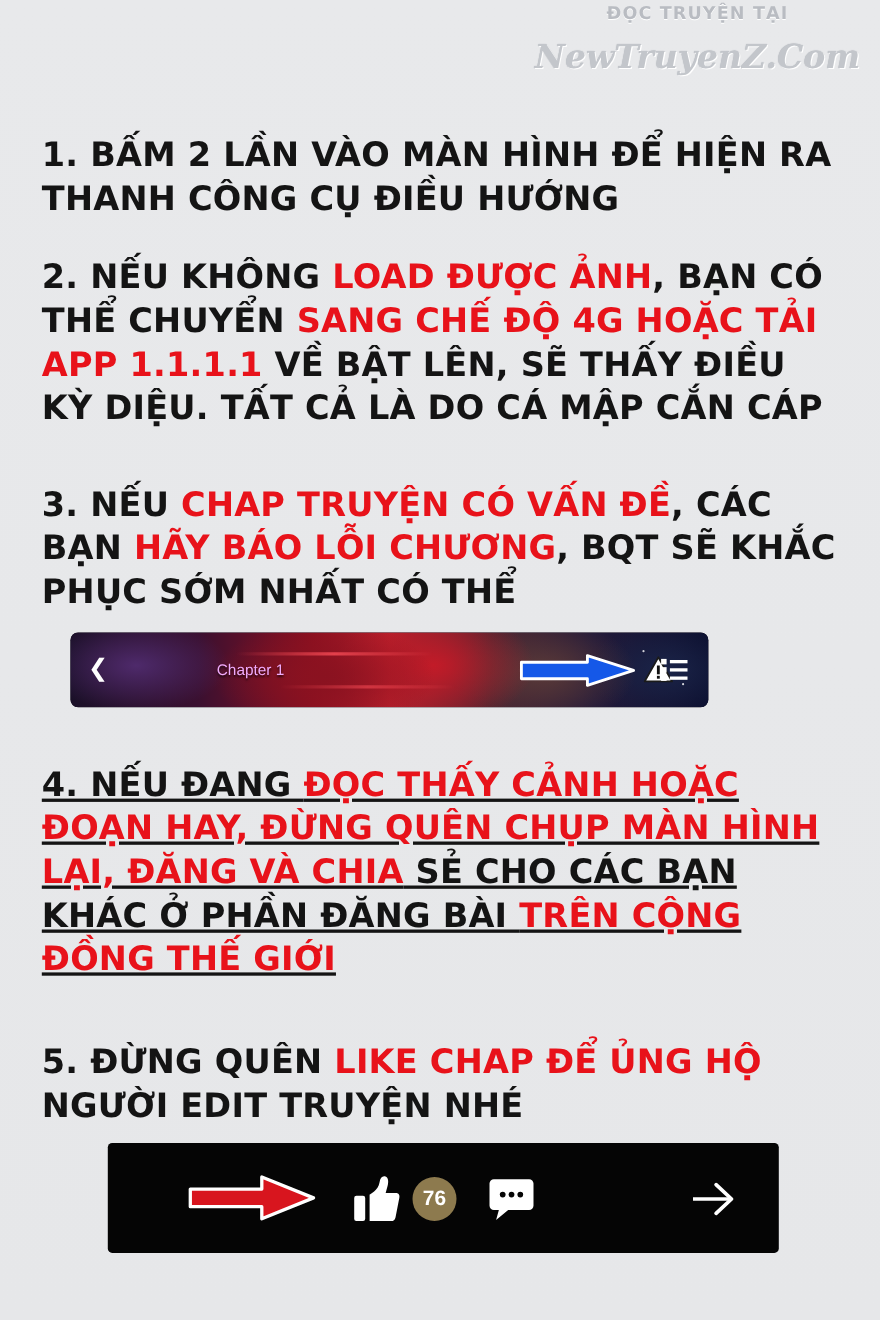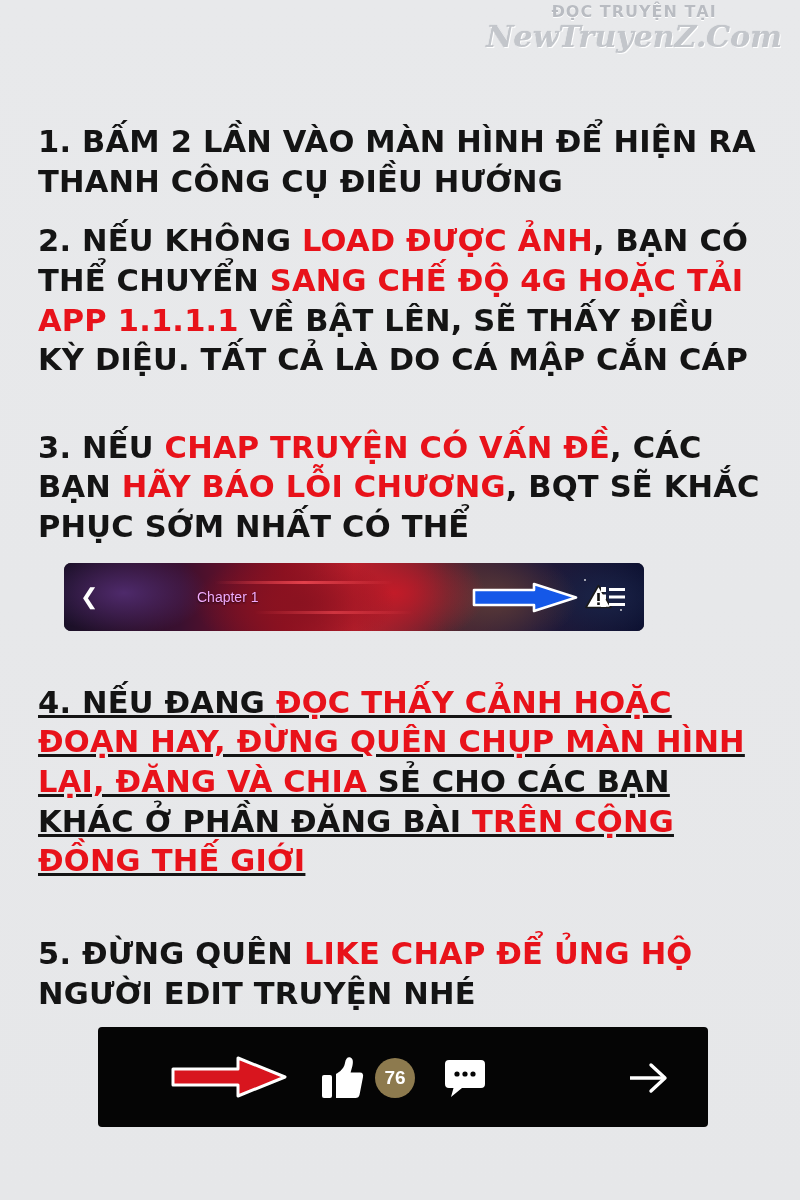--- a/index.html
+++ b/index.html
@@ -33,21 +33,21 @@
     color: #b9bcc2;
     text-shadow: 0 1px 0 #fff;
   }
   .wm-main {
     font-family: "DejaVu Serif", serif;
     font-size: 30px;
     font-weight: bold;
     font-style: italic;
     color: #c3c6cb;
     text-shadow: 1px 1px 0 #fff, 0 0 1px #aeb2b8;
-    margin-top: 2px;
+    margin-top: 18px;
   }
 
   
   .heading {
     position: absolute;
     top: 50px; left: 0; width: 100%;
     text-align: center;
     font-size: 29px;
     font-weight: bold;
     letter-spacing: 1.2px;
@@ -60,21 +60,21 @@
     top: 122px; left: 38px; width: 726px;
   }
   .para {
     font-size: 30.5px;
     font-weight: bold;
     line-height: 1.30;
     color: #141414;
     letter-spacing: 0.2px;
     margin-bottom: 26px;
   }
-  .para.p1 { margin-bottom: 20px; }
+  .para.p1 { margin-bottom: 32px; }
   .para.p2 { margin-bottom: 48px; }
   .para.p3 { margin-bottom: 16px; }
   .para.p4 { margin-bottom: 53px; text-decoration: underline; }
   .para.p5 { margin-bottom: 14px; }
   .red { color: #e8121a; }
 
   
   .banner1 {
     position: relative;
     margin: 4px 0 0 26px;

